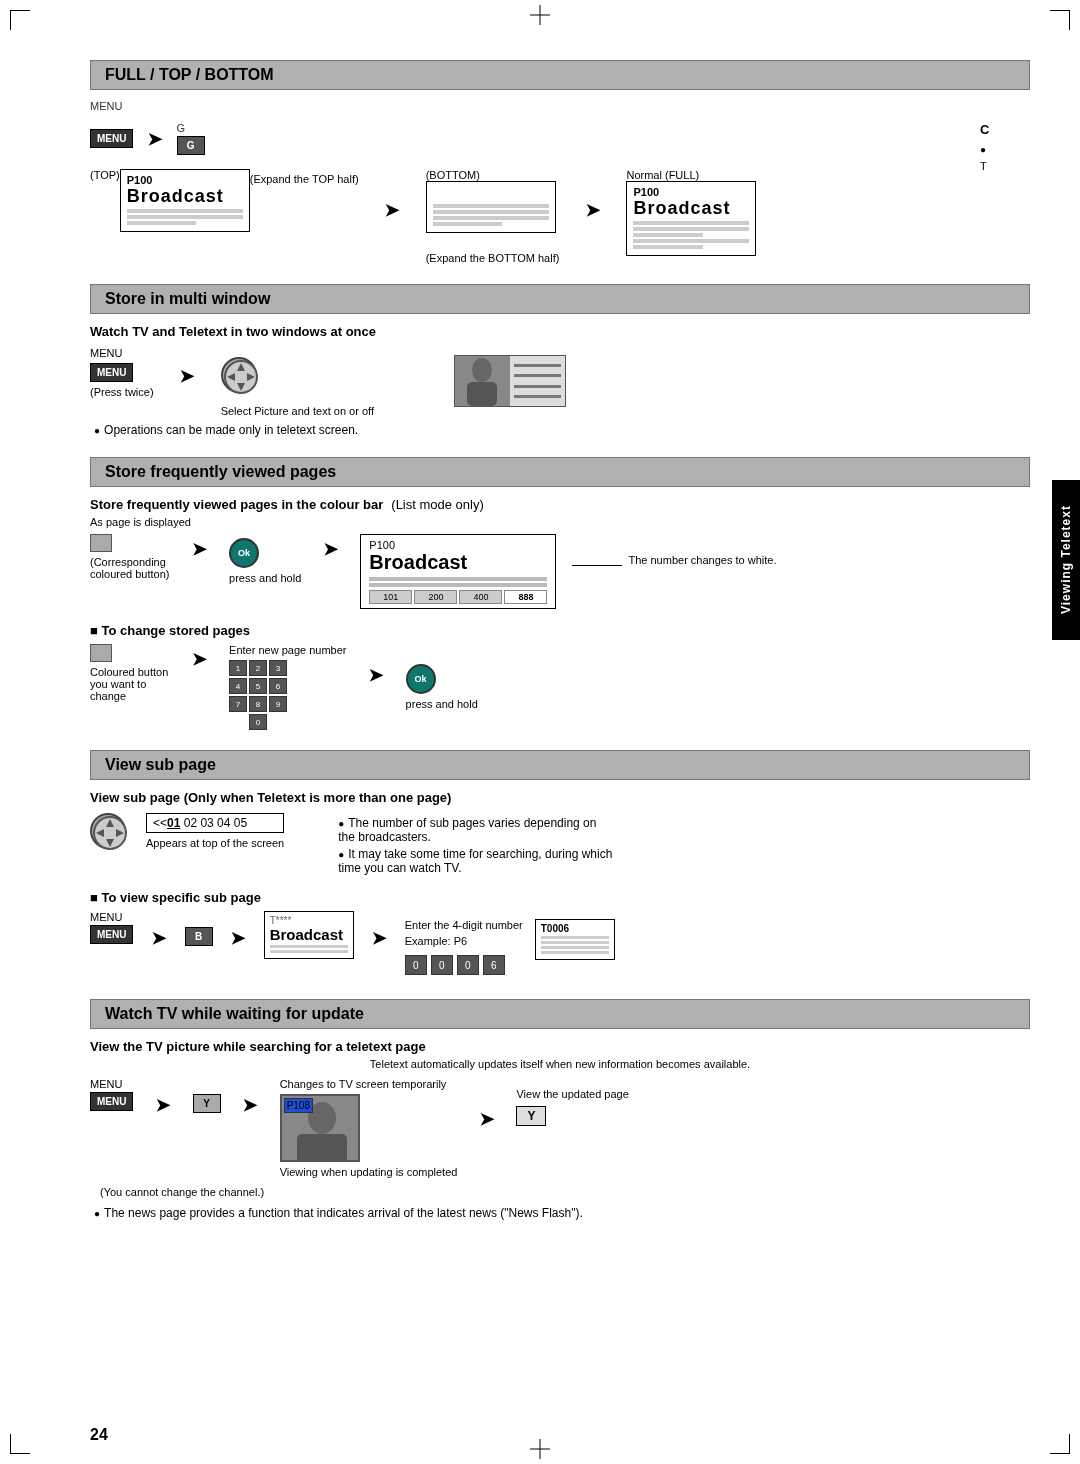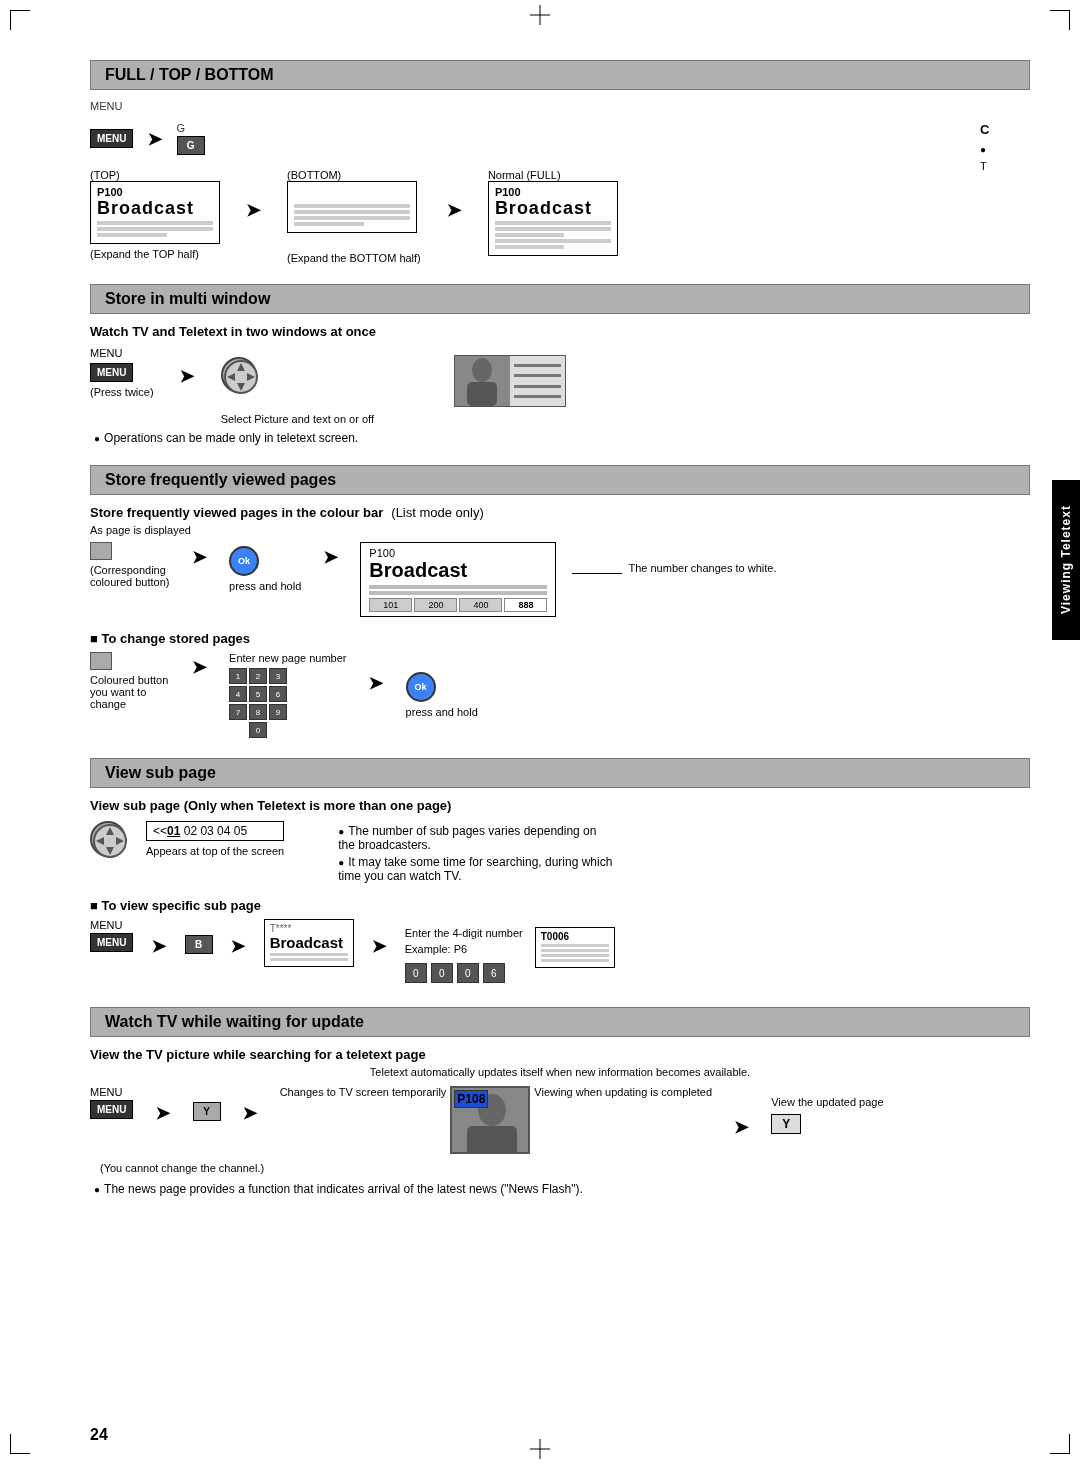--- a/index.html
+++ b/index.html
@@ -184,21 +184,21 @@
       justify-content: center;
       border: 1px solid #333;
     }
 
     
     .btn-ok {
       display: inline-block;
       width: 30px;
       height: 30px;
       border-radius: 50%;
-      background: #3b82f6;
+      background: #0f766e;
       color: #fff;
       font-size: 9px;
       font-weight: bold;
       border: 2px solid #333;
       text-align: center;
       line-height: 26px;
       vertical-align: middle;
     }
 
     
@@ -329,22 +329,22 @@
       background: #888;
       position: relative;
       overflow: hidden;
       vertical-align: middle;
     }
     .tv-person .page-badge {
       position: absolute;
       top: 2px;
       left: 2px;
       background: #1d4ed8;
-      font-size: 12px;
-      font-weight: bold;
+      font-size: 10px;
+      font-weight: normal;
       padding: 1px 2px;
       border: 1px solid #333;
     }
 
     
     .y-button-box {
       display: inline-block;
       border: 1px solid #000;
       padding: 2px 6px;
       background: #ddd;
@@ -506,21 +506,21 @@
             <div>
               <div class="label-above">G</div>
               <div class="btn-g">G</div>
             </div>
           </div>
         </div>
       </div>
 
       <div class="row" style="align-items: flex-start; margin-top: 10px; gap: 20px;">
 
-        <div style="display:flex; flex-direction:column; align-items:flex-start;justify-content:flex-end;">
+        <div style="display:flex; flex-direction:row; align-items:flex-start;justify-content:flex-end;">
           <span class="small">(TOP)</span>
           <div class="teletext-screen" style="min-width:130px;">
             <div class="page-num">P100</div>
             <div class="broadcast-text">Broadcast</div>
             <div class="line"></div>
             <div class="line"></div>
             <div class="line-short"></div>
           </div>
           <span class="small" style="margin-top:4px;">(Expand the TOP half)</span>
         </div>
@@ -562,21 +562,21 @@
 
       <div class="row" style="align-items:flex-start; gap:20px; margin-top:8px;">
         <div style="display:flex; flex-direction:column; align-items:flex-start; gap:4px;">
           <span class="small">MENU</span>
           <div class="btn-menu">MENU</div>
           <span class="small">(Press twice)</span>
         </div>
 
         <span class="arrow" style="margin-top:18px;">➤</span>
 
-        <div style="display:flex; flex-direction:column; align-items:flex-start; gap:20px; margin-top:10px;">
+        <div style="display:flex; flex-direction:column; align-items:flex-start; gap:12px; margin-top:10px;">
           <div class="dpad-small">
             <svg width="36" height="36" viewBox="0 0 36 36">
               <circle cx="18" cy="18" r="16" fill="#ccc" stroke="#555" stroke-width="2"></circle>
               <polygon points="18,4 22,12 14,12" fill="#555"></polygon>
               <polygon points="18,32 22,24 14,24" fill="#555"></polygon>
               <polygon points="4,18 12,14 12,22" fill="#555"></polygon>
               <polygon points="32,18 24,14 24,22" fill="#555"></polygon>
             </svg>
           </div>
           <span class="small" style="max-width:160px; font-size:11px;">Select Picture and text on or off</span>
@@ -783,21 +783,21 @@
         </div>
 
         <span class="arrow" style="margin-top:16px;">➤</span>
 
         <div style="margin-top:16px;">
           <div class="btn-y">Y</div>
         </div>
 
         <span class="arrow" style="margin-top:16px;">➤</span>
 
-        <div style="display:flex; align-items:flex-start; gap:4px;">
+        <div style="display:flex; flex-direction:column; align-items:flex-start; gap:4px;">
           <span class="small">Changes to TV screen temporarily</span>
           <div class="tv-person">
             <div class="page-badge">P108</div>
             <svg width="80" height="68" viewBox="0 0 80 68">
               <rect width="80" height="68" fill="#888"></rect>
               <ellipse cx="40" cy="22" rx="14" ry="16" fill="#666"></ellipse>
               <rect x="15" y="38" width="50" height="30" rx="5" fill="#555"></rect>
             </svg>
           </div>
           <span class="small">Viewing when updating is completed</span>

